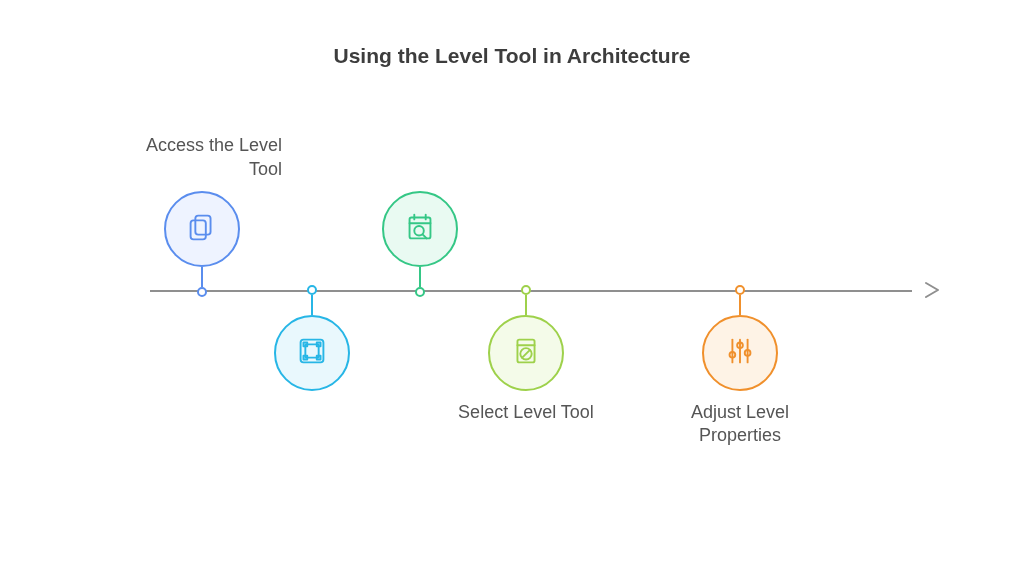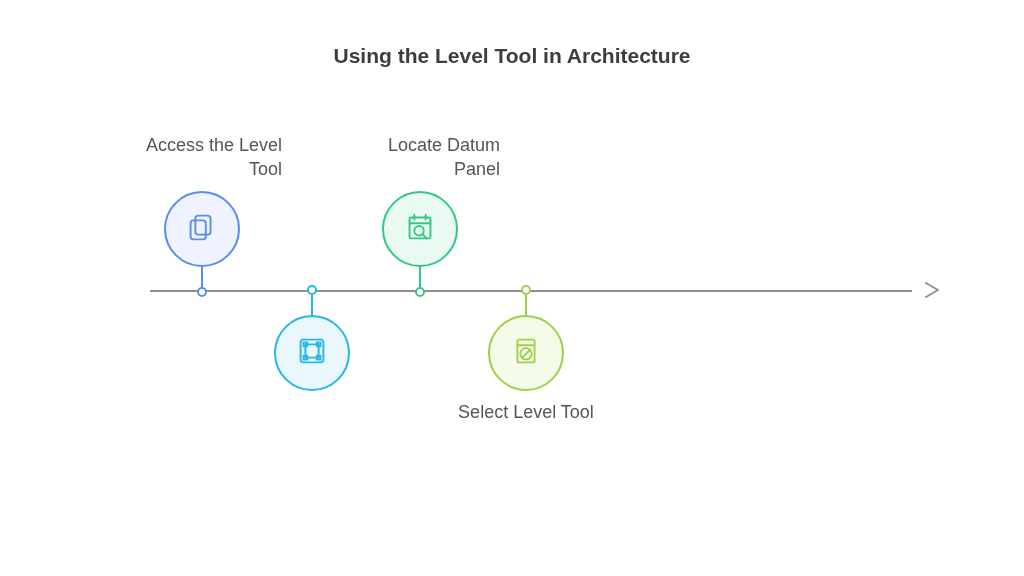--- a/index.html
+++ b/index.html
@@ -175,21 +175,20 @@
           <rect x="11" y="11" width="4" height="4"></rect>
           <rect x="25" y="11" width="4" height="4"></rect>
           <rect x="11" y="25" width="4" height="4"></rect>
           <rect x="25" y="25" width="4" height="4"></rect>
         </svg>
       </span>
     </div>
   </div>
 
   <div id="step-3" class="step above c-green">
-    <div class="label">Locate Datum Panel</div>
     <div class="bubble">
       <span>
         <svg viewBox="0 0 40 40">
           <rect x="9" y="10" width="22" height="22" rx="2"></rect>
           <line x1="9" y1="16" x2="31" y2="16"></line>
           <line x1="14" y1="7" x2="14" y2="12"></line>
           <line x1="26" y1="7" x2="26" y2="12"></line>
           <circle cx="19" cy="24" r="5"></circle>
           <line x1="23" y1="28" x2="27" y2="32"></line>
         </svg>
@@ -209,14 +208,31 @@
           <line x1="11" y1="14" x2="29" y2="14"></line>
           <circle cx="20" cy="23" r="6"></circle>
           <line x1="16" y1="27" x2="24" y2="19"></line>
         </svg>
       </span>
     </div>
     <div class="label">Select Level Tool</div>
   </div>
 
 
+  <div id="step-6" class="step below c-orange">
+    <div class="pin"></div>
+    <div class="stick"></div>
+    <div class="bubble">
+      <span>
+        <svg viewBox="0 0 40 40">
+          <line x1="12" y1="8" x2="12" y2="32"></line>
+          <line x1="20" y1="8" x2="20" y2="32"></line>
+          <line x1="28" y1="8" x2="28" y2="32"></line>
+          <circle cx="12" cy="24" r="3"></circle>
+          <circle cx="20" cy="14" r="3"></circle>
+          <circle cx="28" cy="22" r="3"></circle>
+        </svg>
+      </span>
+    </div>
+    <div class="label">Adjust Level Properties</div>
+  </div>
 
 </div>
 
 </body></html>

